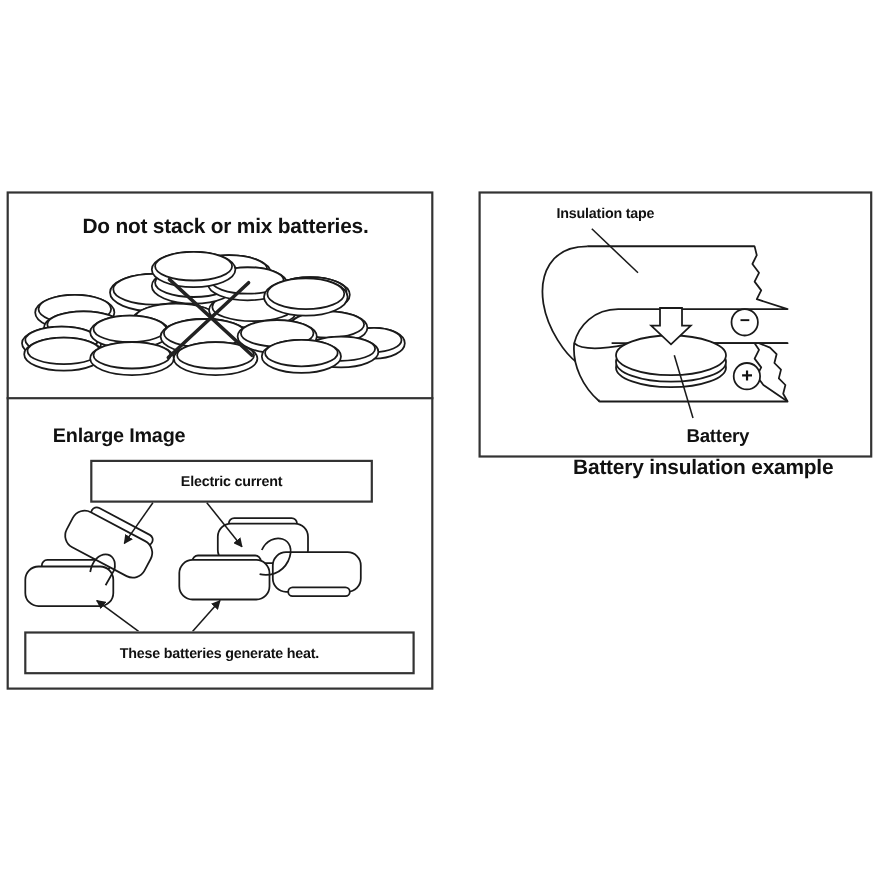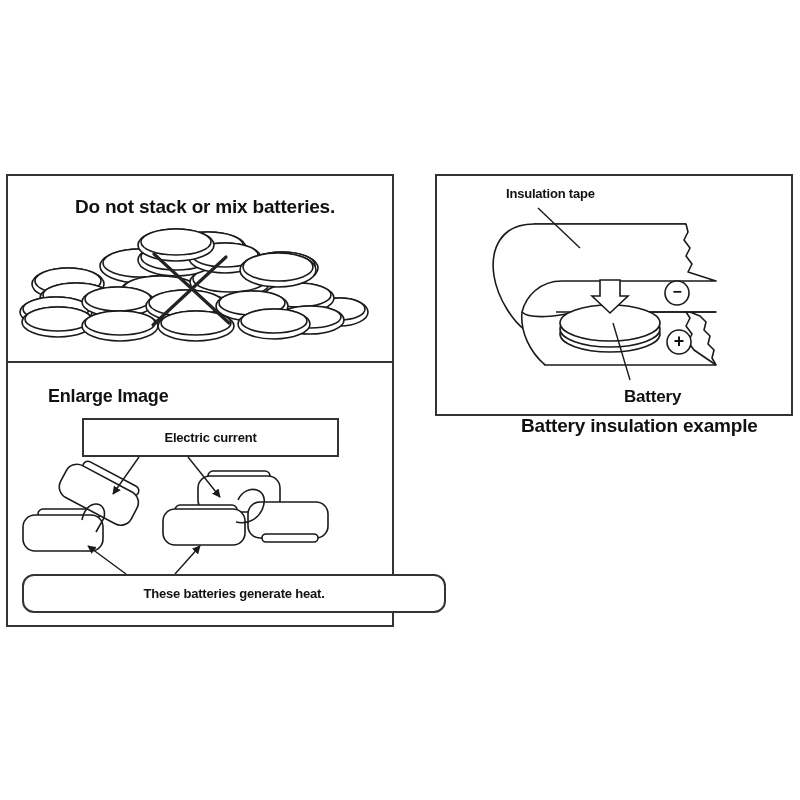--- a/index.html
+++ b/index.html
@@ -117,21 +117,21 @@
   </g>
 
   <g stroke="#1a1a1a" stroke-width="1.4" fill="none" marker-end="url(#arr)">
     <line x1="139" y1="457" x2="113" y2="494"></line>
     <line x1="188" y1="457" x2="220" y2="497"></line>
     <line x1="126" y1="574" x2="88" y2="546"></line>
     <line x1="175" y1="574" x2="200" y2="546"></line>
   </g>
 </svg>
 
-<div class="box" style="left:22px; top:574px; width:424px; height:39px;border-radius:12px;">
+<div class="box" style="left:22px; top:574px; width:355px; height:39px;">
   <span class="txt" style="position:static; font-size:13px;">These batteries generate heat.</span>
 </div>
 
 <div class="panel" style="left:435px; top:174px; width:358px; height:242px;"></div>
 
 <div class="txt" style="left:506px; top:186px; font-size:13px;">Insulation tape</div>
 
 <svg width="360" height="240" style="left:430px; top:174px;" viewBox="430 174 360 240">
   <g fill="#fff" stroke="#1a1a1a" stroke-width="1.6" stroke-linejoin="round">
 

